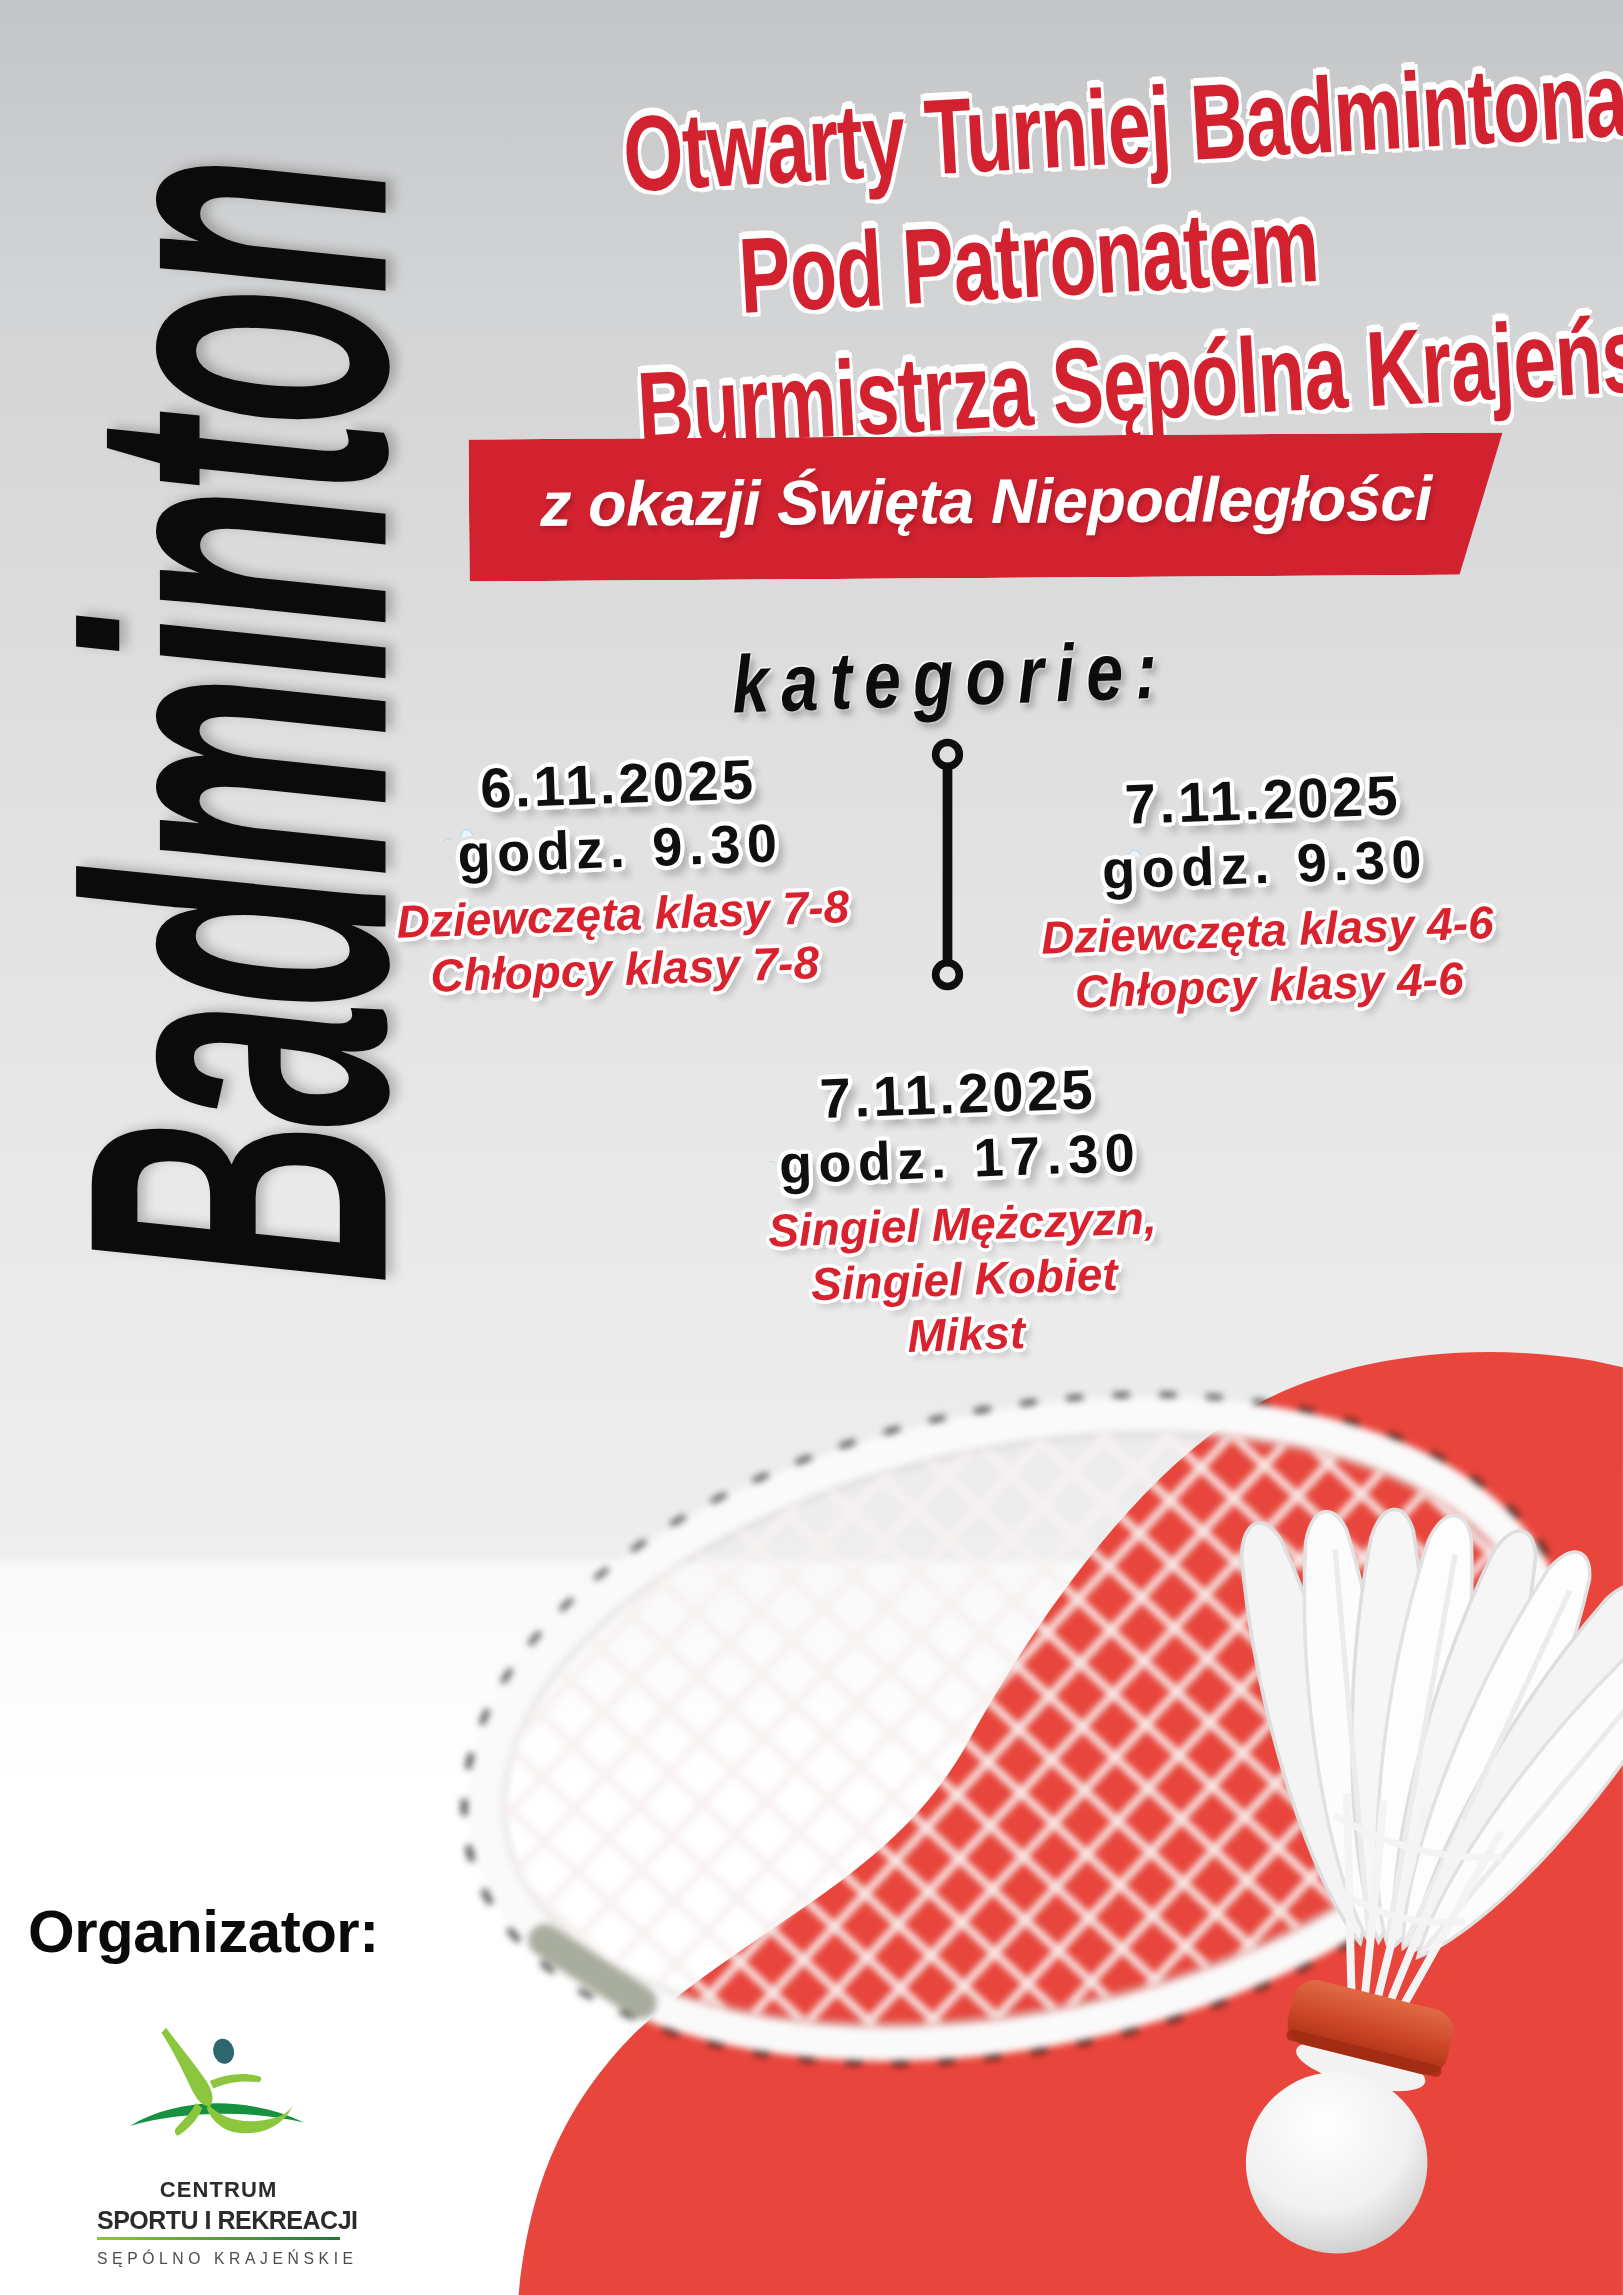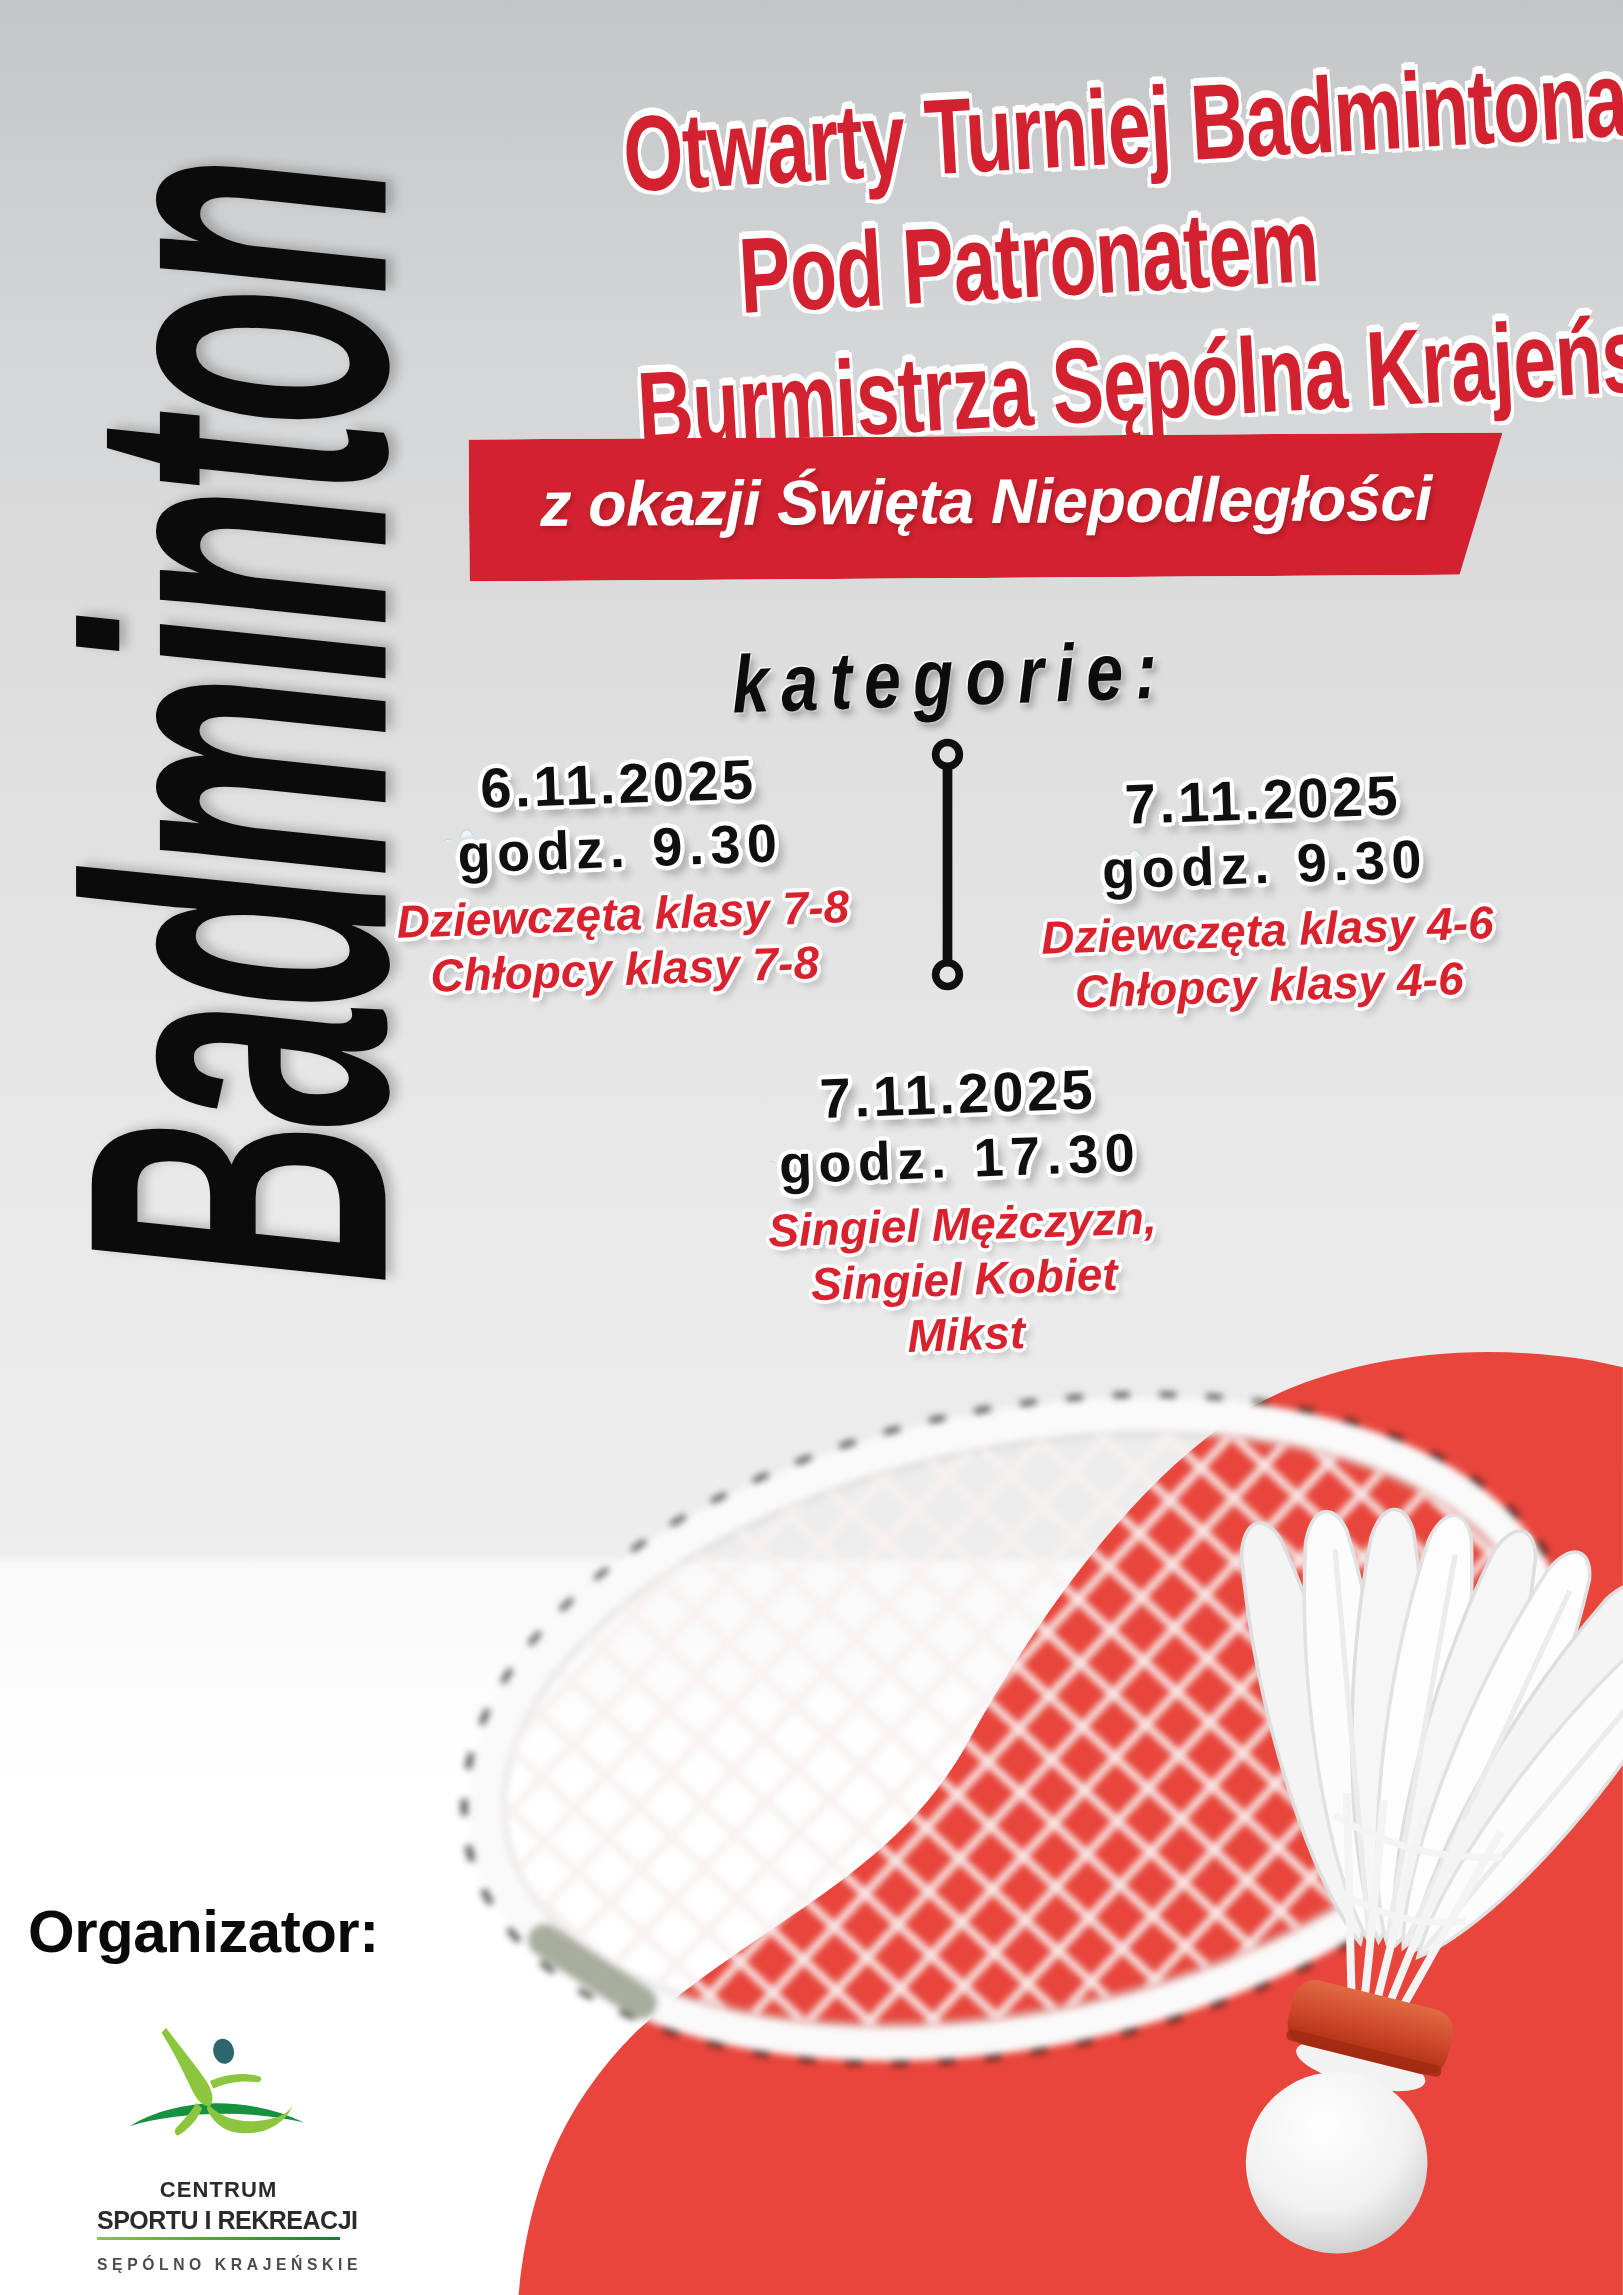--- a/index.html
+++ b/index.html
@@ -97,21 +97,21 @@
   
   .organizer-label{
     position:absolute;left:28px;top:1897px;
     font-size:60px;font-weight:bold;color:#0a0a0a;letter-spacing:-0.5px;
   }
   .logo{position:absolute;left:97px;top:1998px;width:243px;text-align:center;}
   .logo-figure{position:absolute;left:30px;top:1.1px;}
   .logo-line1{position:absolute;left:0;top:179px;width:243px;font-size:22px;font-weight:bold;letter-spacing:1.1px;color:#2b2b2b;}
   .logo-line2{position:absolute;left:0;top:208px;width:243px;font-size:25px;font-weight:bold;letter-spacing:-0.5px;color:#2b2b2b;white-space:nowrap;text-align:right;}
   .logo-rule{position:absolute;left:0;top:239px;width:243px;height:2.7px;background:linear-gradient(90deg,#8cc63e,#1d7a34);}
-  .logo-line3{position:absolute;left:0;top:258px;width:243px;font-size:15.7px;font-weight:bold;letter-spacing:4.6px;color:#4c4c4c;white-space:nowrap;}
+  .logo-line3{position:absolute;left:0;top:252px;width:243px;font-size:15.7px;font-weight:normal;letter-spacing:4.6px;color:#4c4c4c;white-space:nowrap;}
 </style>
 </head>
 <body>
 
 <div class="poster">
 
   <svg width="0" height="0" style="position:absolute" aria-hidden="true">
     <defs>
       <radialGradient id="corkGrad" cx="38%" cy="32%" r="75%">
         <stop offset="0%" stop-color="#ffffff"></stop>

